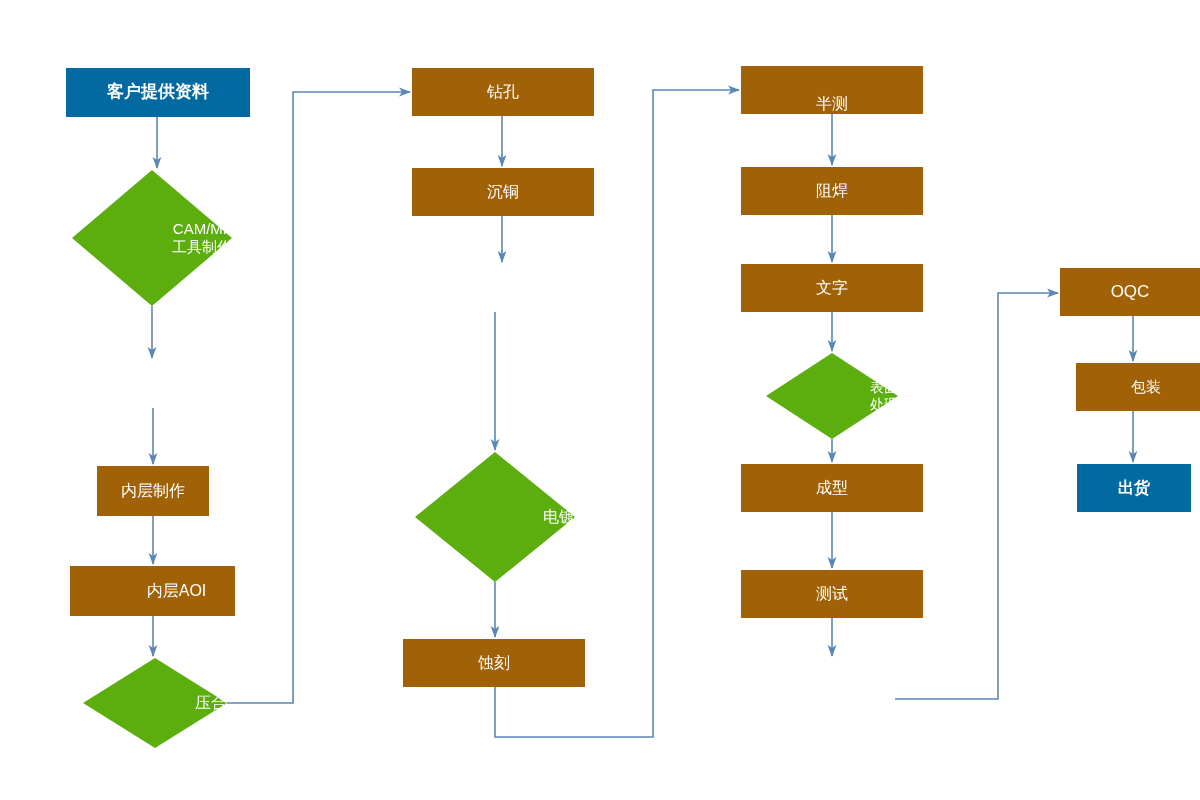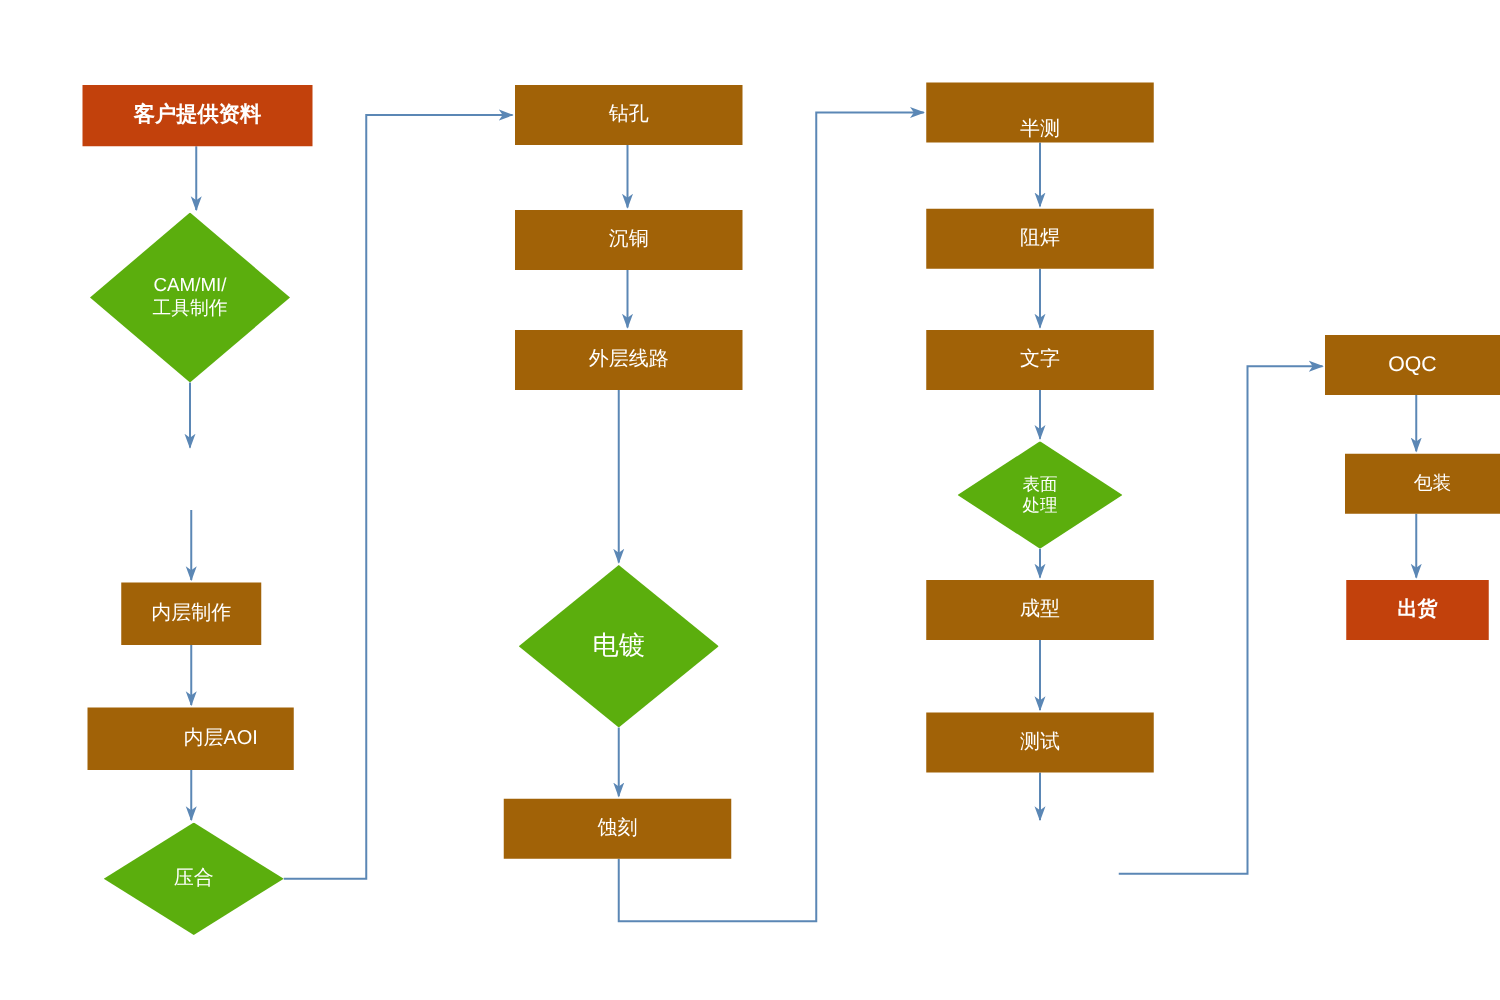--- a/index.html
+++ b/index.html
@@ -34,25 +34,26 @@
     text-align: center;
     color: #ffffff;
     line-height: 1.22;
     box-sizing: border-box;
     white-space: pre-line;
   }
   .node.proc {
     background: #a16207;
   }
   .node.terminal {
-    background: #c2410c;
+    background: #0369a1;
     font-weight: bold;
   }
   .node.decision {
     background: transparent;
+    justify-content: flex-end;
   }
   .node.decision .dia {
     position: absolute;
     left: 0;
     top: 0;
     width: 100%;
     height: 100%;
     background: #5BAE0D;
     clip-path: polygon(50% 0%, 100% 50%, 50% 100%, 0% 50%);
     z-index: 0;
@@ -143,25 +144,22 @@
   </div>
 
   <div class="node proc" style="left:412px;top:68px;width:182px;height:48px;font-size:16px;">
     <span class="lbl">钻孔</span>
   </div>
 
   <div class="node proc" style="left:412px;top:168px;width:182px;height:48px;font-size:16px;justify-content:center;">
     <span class="lbl">沉铜</span>
   </div>
 
-  <div class="node proc" style="left:412px;top:264px;width:182px;height:48px;font-size:16px;">
-    <span class="lbl">外层线路</span>
-  </div>
-
-  <div class="node decision" style="left:415px;top:452px;width:160px;height:130px;font-size:21px;">
+
+  <div class="node decision" style="left:415px;top:452px;width:160px;height:130px;font-size:16px;">
     <span class="dia"></span>
     <span class="lbl">电镀</span>
   </div>
 
   <div class="node proc" style="left:403px;top:639px;width:182px;height:48px;font-size:16px;">
     <span class="lbl">蚀刻</span>
   </div>
 
   <div class="node proc" style="left:741px;top:66px;width:182px;height:48px;font-size:16px;align-items:flex-end;">
     <span class="lbl">半测</span>

